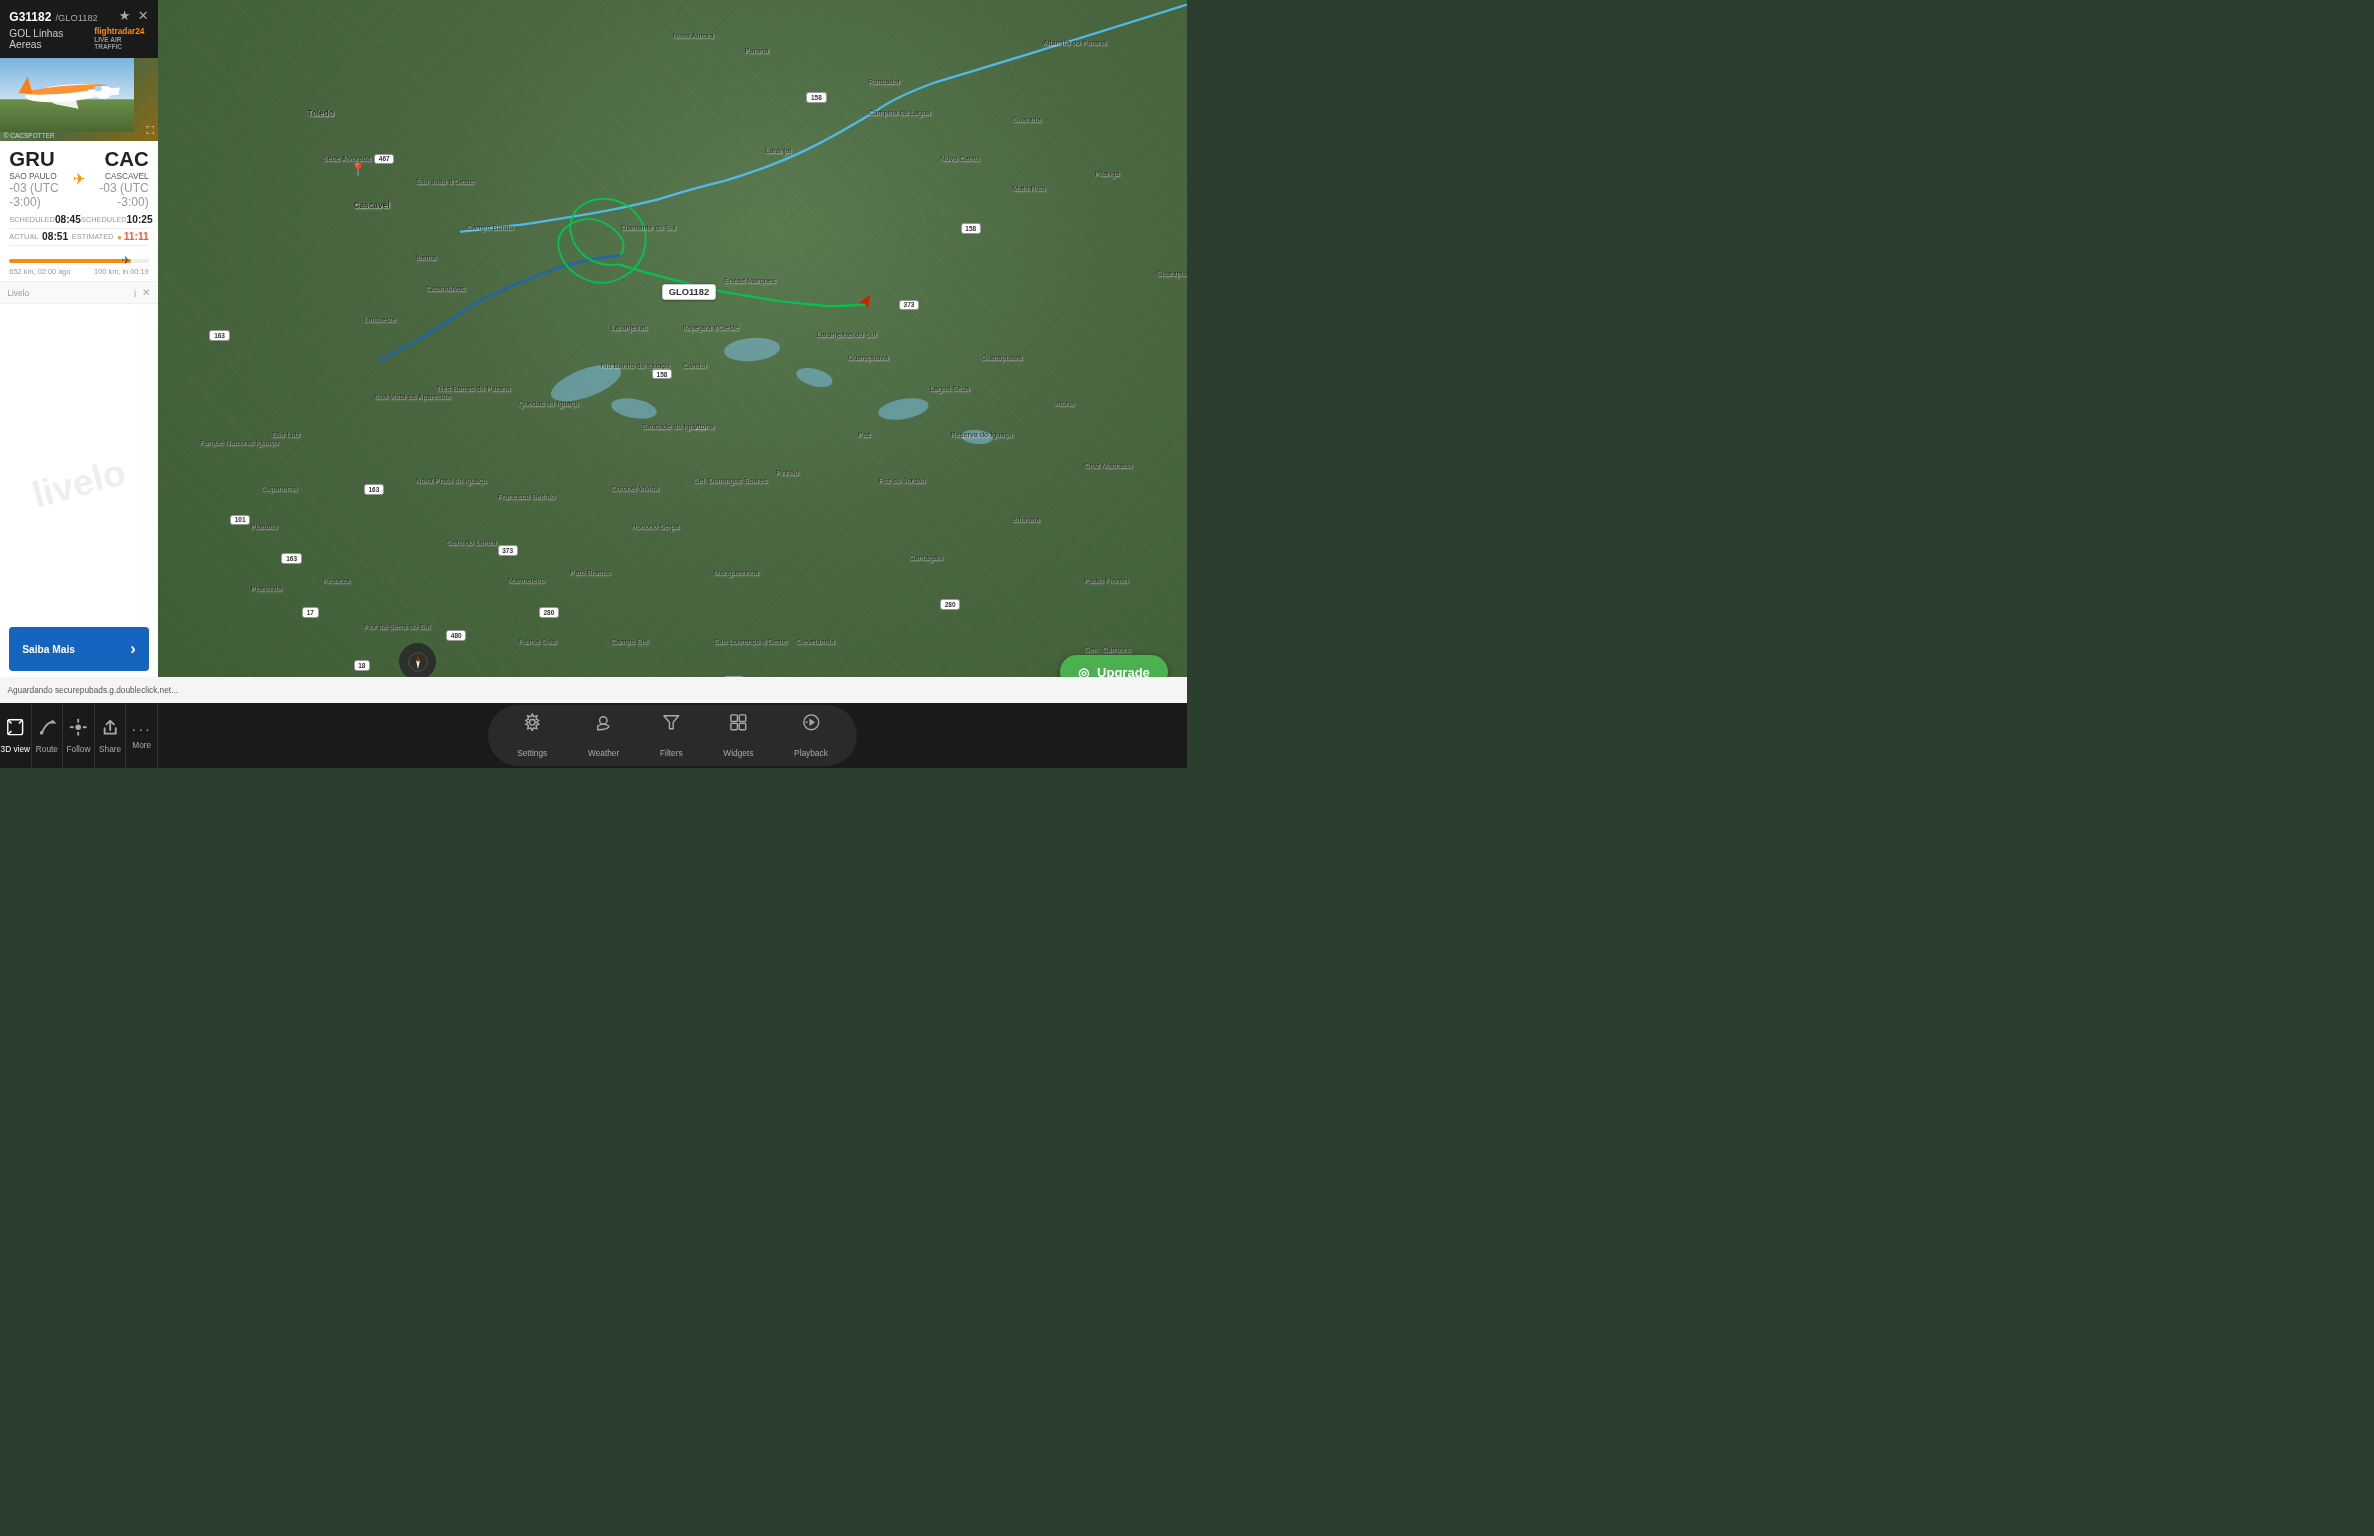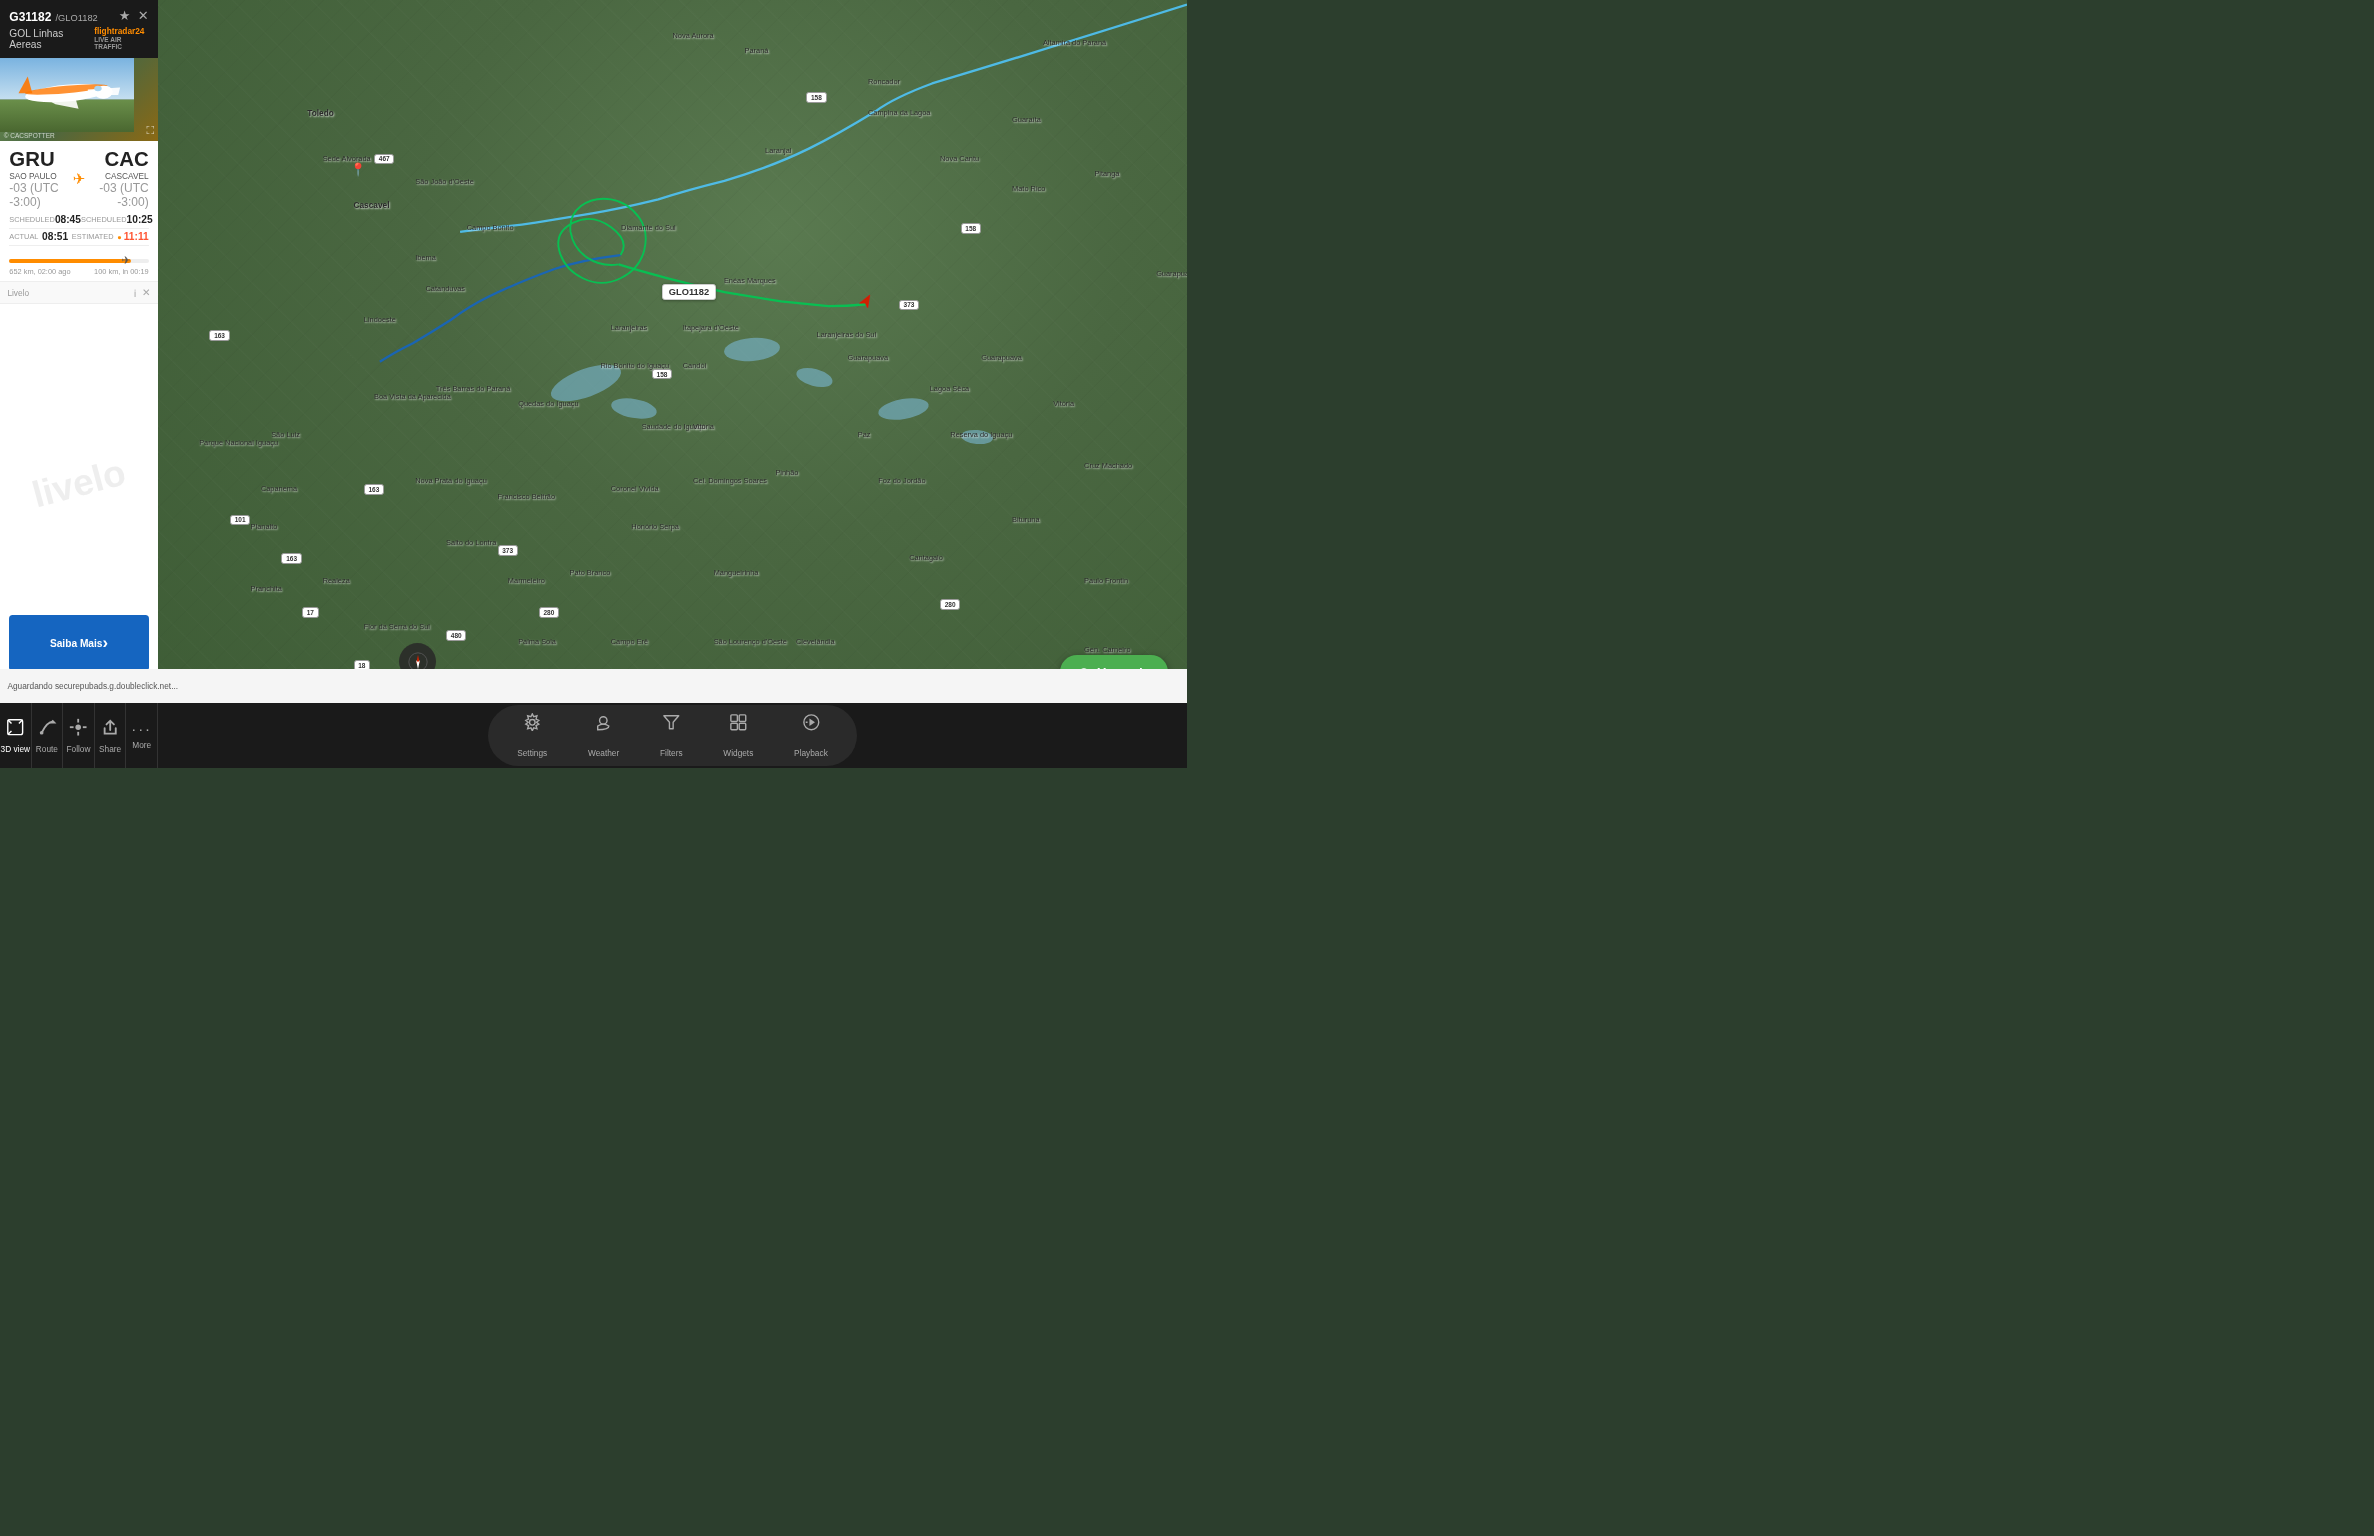--- a/index.html
+++ b/index.html
@@ -183,21 +183,21 @@
       font-size: 16.7px;
       line-height: 1;
     }
 
     
     #status-bar {
       position: absolute;
       bottom: 65px;
       left: 0;
       right: 0;
-      height: 34px;
+      height: 26px;
       background: #f5f5f5;
       display: flex;
       align-items: center;
       padding: 0 7.4px;
       font-size: 8.3px;
       color: #555;
       z-index: 99;
     }
 
     
@@ -446,27 +446,27 @@
       color: rgba(200,200,200,0.3);
       font-weight: bold;
       pointer-events: none;
     }
 
     .ad-cta {
       background: #1565C0;
       color: white;
       border: none;
       border-radius: 3.7px;
-      padding: 18px 13px;
+      padding: 12px 13px;
       font-size: 10.2px;
       font-weight: bold;
       cursor: pointer;
       display: flex;
       align-items: center;
-      justify-content: center;
+      justify-content: space-between;
       width: 100%;
       margin-top: auto;
     }
 
     
     .city-label {
       position: absolute;
       font-size: 7.4px;
       color: #2a2a2a;
       font-weight: 500;

